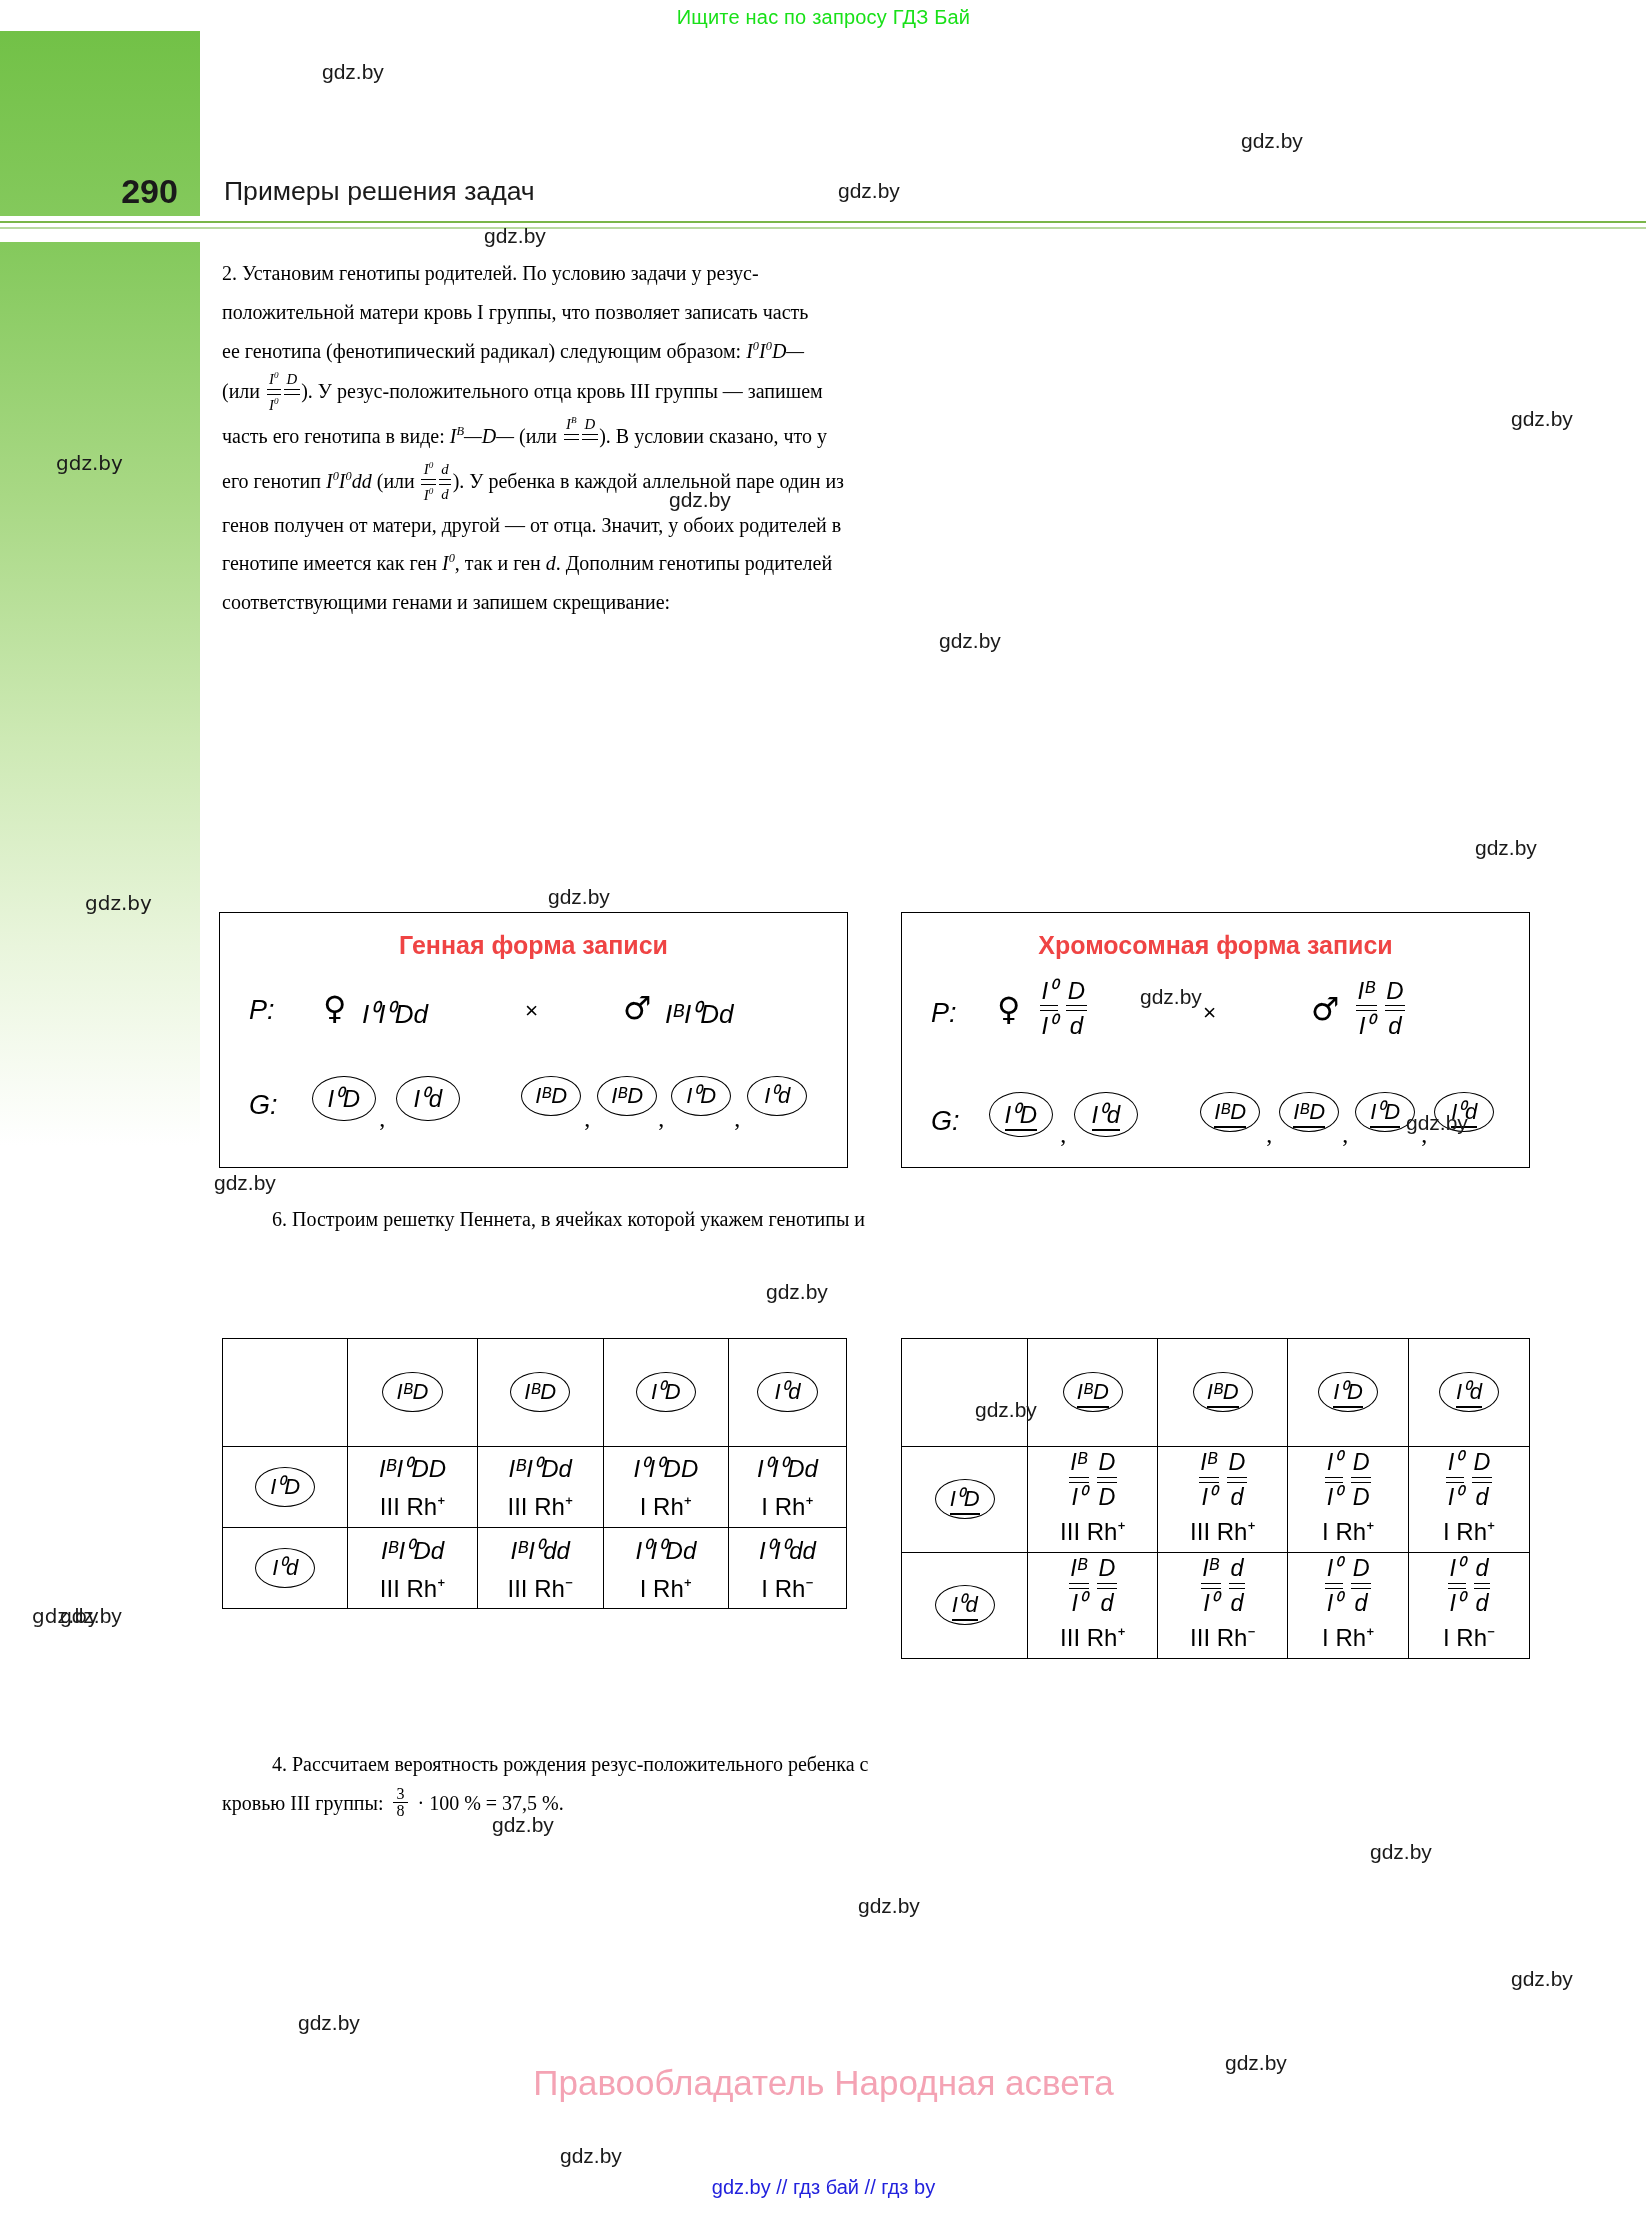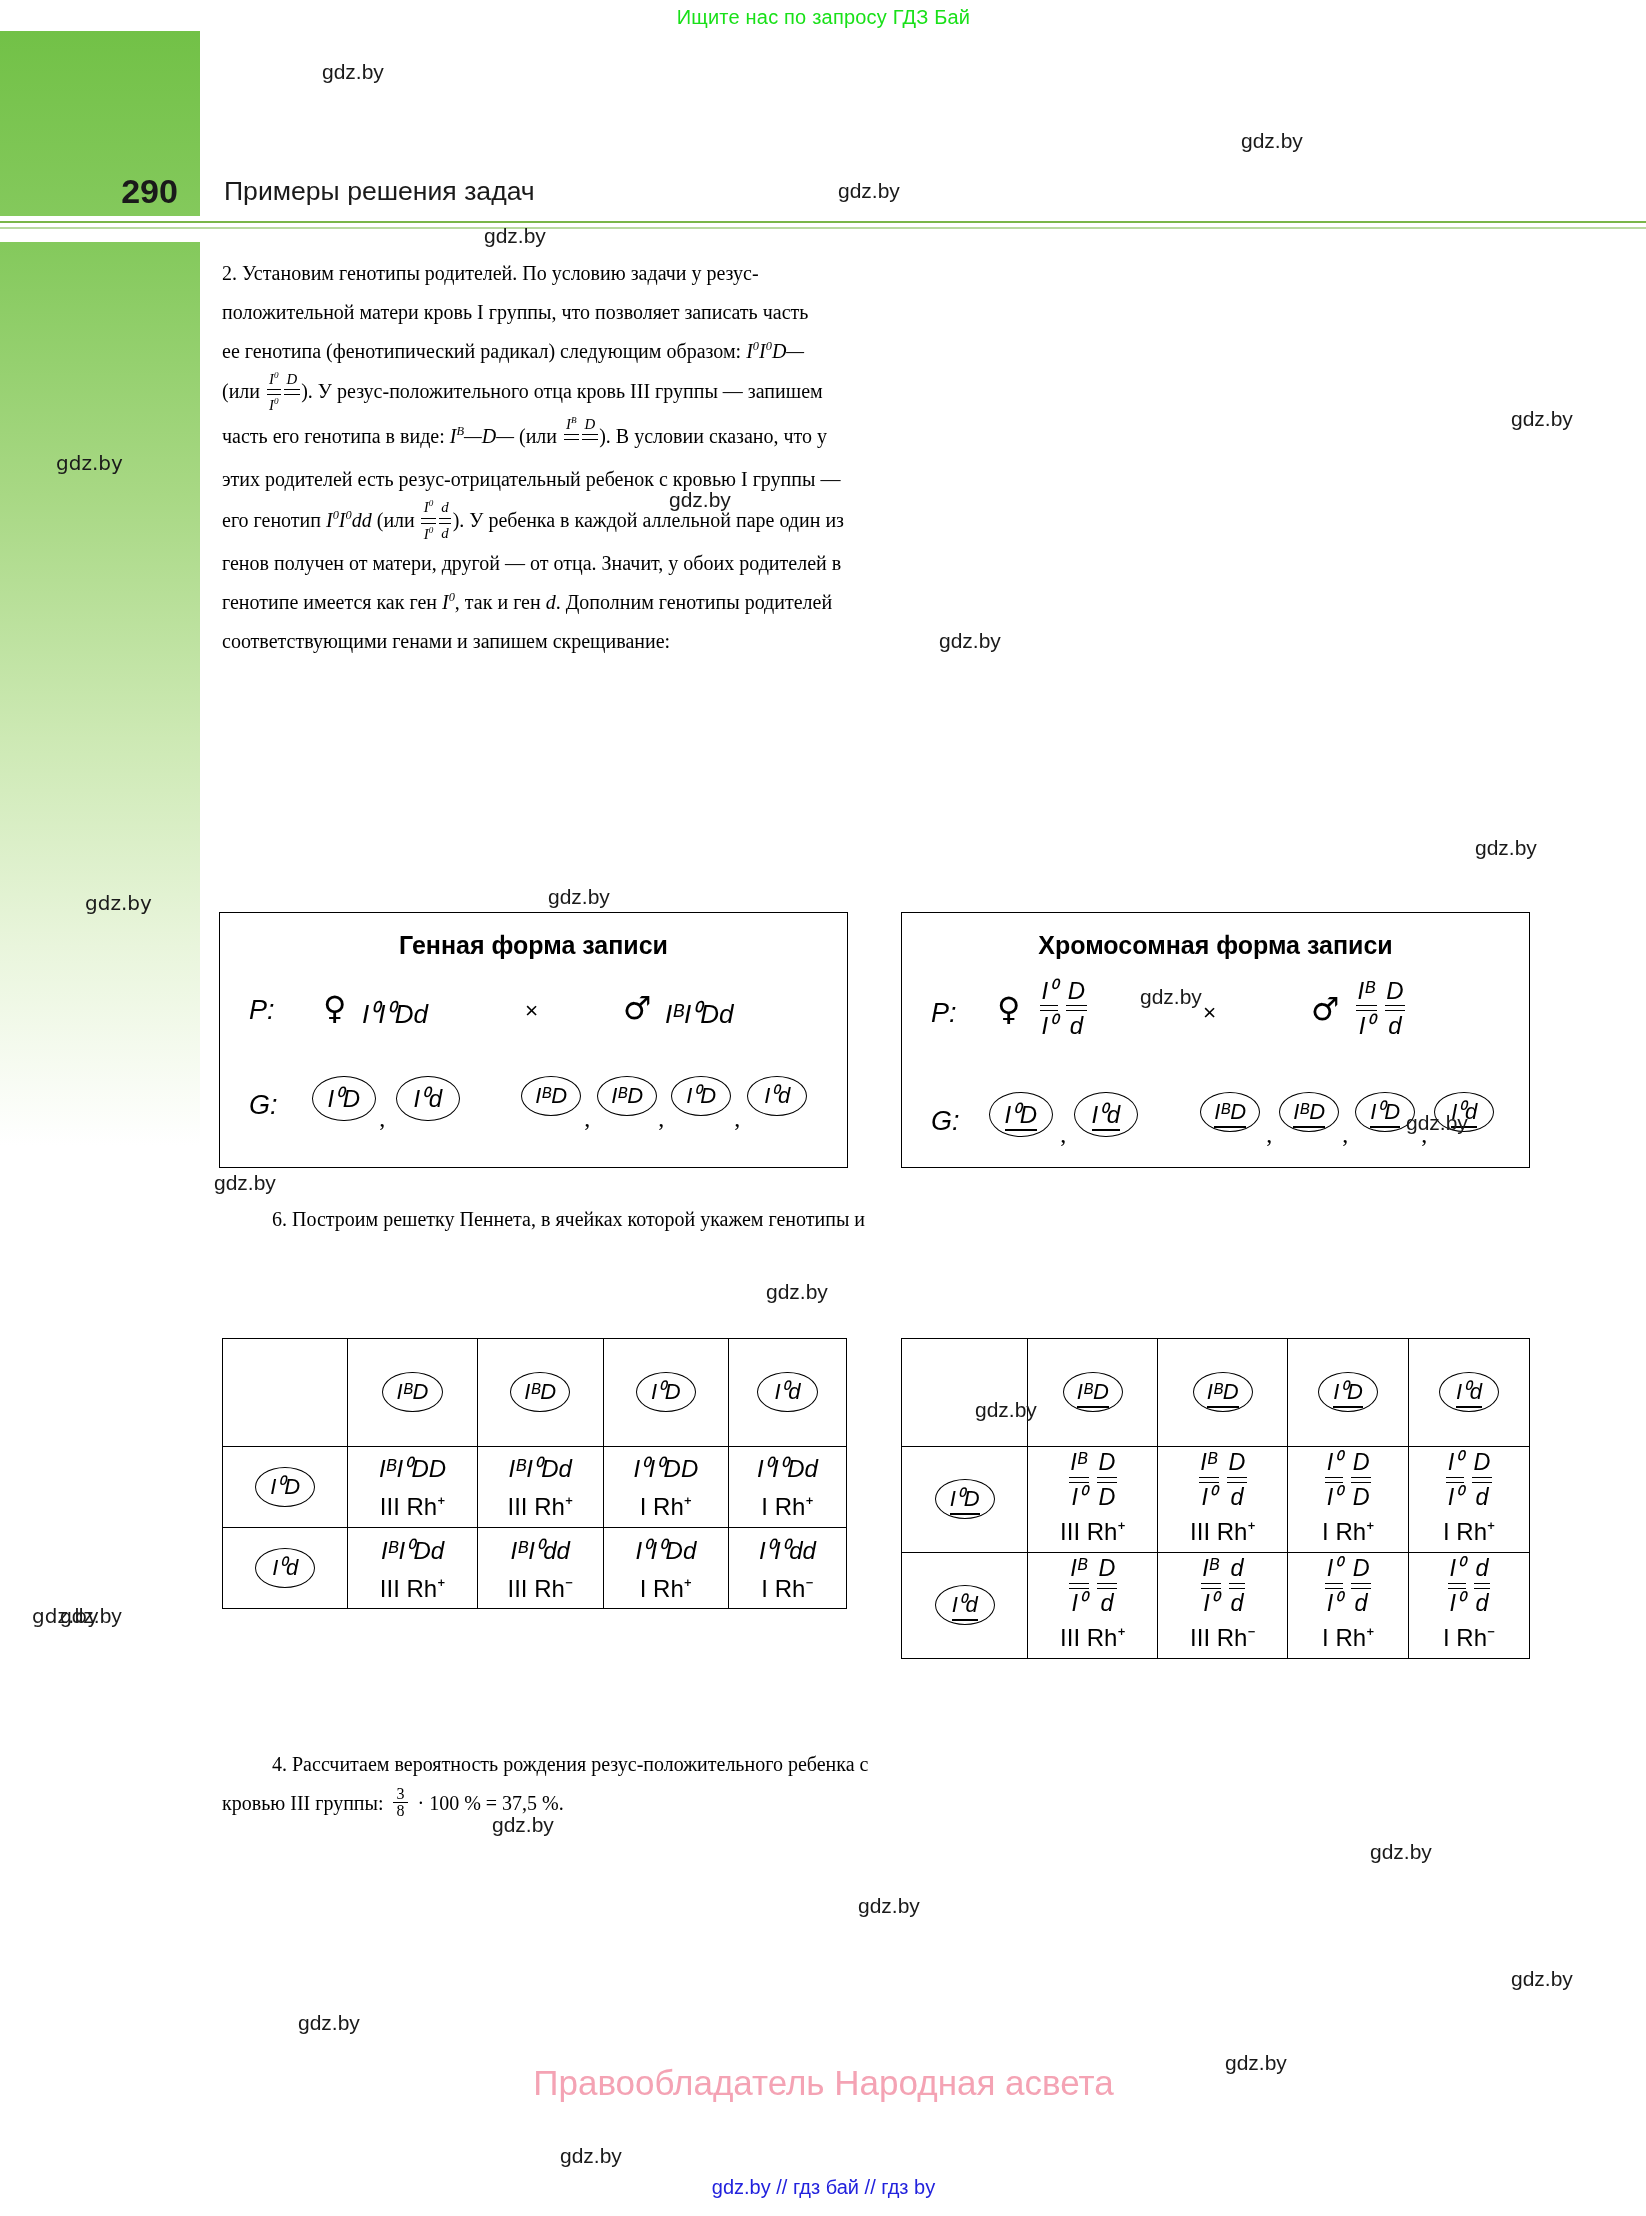--- a/index.html
+++ b/index.html
@@ -88,21 +88,21 @@
   }
   .nbox{
     position:absolute;top:0;height:256px;border:1.6px solid #000;
     box-sizing:border-box;background:#fff;
   }
   .nbox.left{left:0;width:629px;}
   .nbox.right{left:682px;width:629px;}
   .nbox-title{
     text-align:center;margin-top:17.7px;
     font-family:"Liberation Sans", sans-serif;
-    font-weight:bold;font-size:25px;color:#000000;
+    font-weight:bold;font-size:25px;color:#ef4444;
   }
   .nrow{ position:relative;height:81px; }
   .nlabel{
     position:absolute;left:29px;font-style:italic;font-size:27px;
     font-family:"Liberation Sans", sans-serif;
   }
   .sym{ font-size:32px;font-family:"DejaVu Sans", sans-serif; }
   .genosans{ font-family:"Liberation Sans", sans-serif;font-style:italic;font-size:26px; }
   .cross{ font-size:22.6px;font-family:"Liberation Sans", sans-serif; }
 
@@ -180,21 +180,20 @@
   </p>
 
   <p class="para nojust">
     <span>(или </span><span class="frac"><span class="num">I<sup class="sm">0</sup></span><span class="bar"></span><span class="den">I<sup class="sm">0</sup></span></span><span class="frac"><span class="num">D</span><span class="bar"></span><span class="den">&nbsp;</span></span><span>). У резус-положительного отца кровь III группы — запишем</span>
   </p>
 
   <p class="para nojust">
     <span>часть его генотипа в виде: </span><i class="g">I<sup class="sm">B</sup>—D—</i>&nbsp;<span>(или </span><span class="frac"><span class="num">I<sup class="sm">B</sup></span><span class="bar"></span><span class="den">&nbsp;</span></span><span class="frac"><span class="num">D</span><span class="bar"></span><span class="den">&nbsp;</span></span><span>). В условии сказано, что у</span>
   </p>
 
-  <p class="para">этих родителей есть резус-отрицательный ребенок с кровью I группы —</p>
 
   <p class="para nojust">
     <span>его генотип </span><i class="g">I<sup class="sm">0</sup>I<sup class="sm">0</sup>dd</i><span> (или </span><span class="frac"><span class="num">I<sup class="sm">0</sup></span><span class="bar"></span><span class="den">I<sup class="sm">0</sup></span></span><span class="frac"><span class="num">d</span><span class="bar"></span><span class="den">d</span></span><span>). У ребенка в каждой аллельной паре один из</span>
   </p>
 
   <p class="para">генов получен от матери, другой — от отца. Значит, у обоих родителей в</p>
 
   <p class="para nojust">
     <span>генотипе имеется как ген </span><i class="g">I<sup class="sm">0</sup></i><span>, так и ген </span><i class="g">d</i><span>. Дополним генотипы родителей</span>
   </p>

